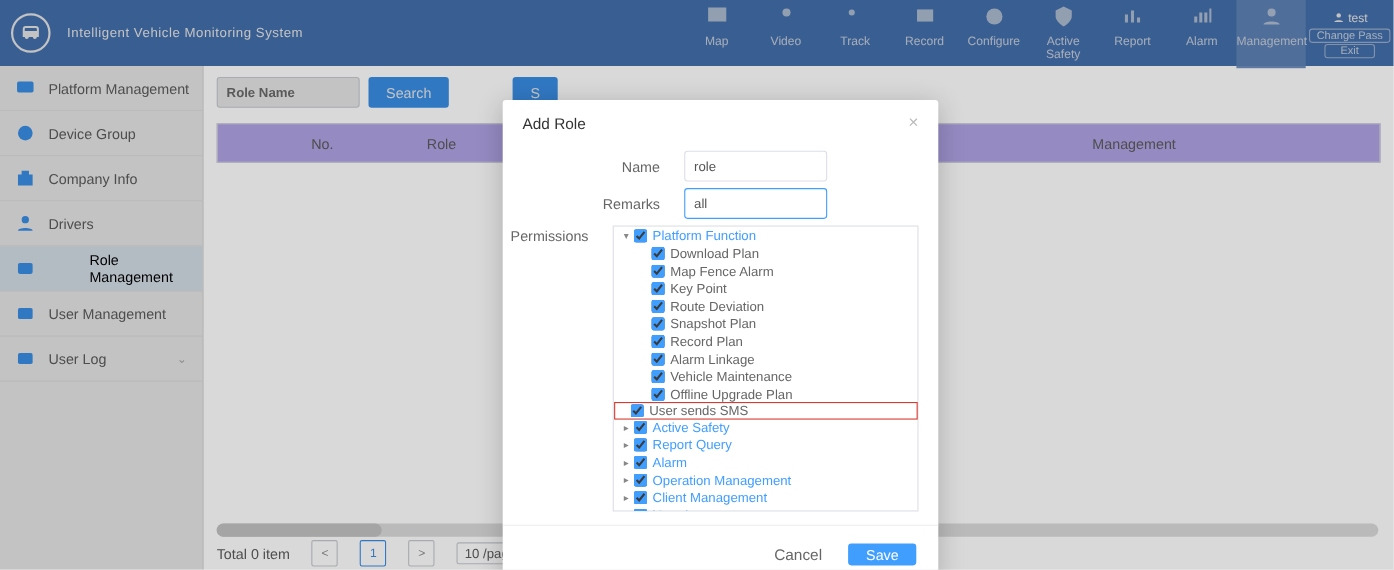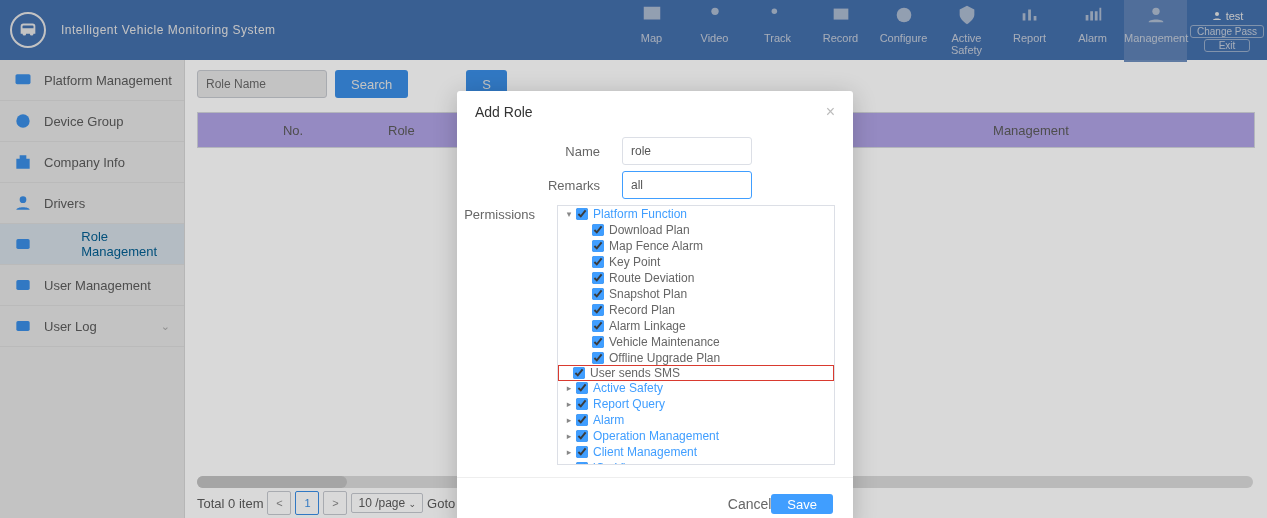--- a/index.html
+++ b/index.html
@@ -41,40 +41,40 @@
     .menu-item .ico { display:block; height: 24px; margin-bottom: 4px; opacity:.85; }
     .menu-item svg {height:22px;width:22px;fill:#e3eaf5;}
     .menu-item.active { background: #6c93cc; }
     .userbox { width: 80px; text-align:center; color:#fff; font-size:11px; padding-top:2px;}
     .userbox .u-row { display:block; margin-bottom:2px;}
     .userbox .btn-mini { display:inline-block; border:1px solid #a9c0e1; padding:0 6px; font-size:10px; border-radius:3px; margin-top:1px; color:#d9e4f3;}
     
     .workspace { position:absolute; top:60px; left:0; right:0; bottom:0; display:flex; }
     .sidebar { width:185px; background:#fff; border-right:1px solid #eee;}
     .sidebar li { list-style:none; display:flex; align-items:center; height:41px; padding-left:12px; color:#666; font-size:13px; border-bottom:1px solid #f3f3f3; }
-    .sidebar li.active { background:#ecf5ff; color:#0369a1;gap:38px; }
+    .sidebar li.active { background:#ecf5ff; color:#000000;gap:38px; }
     .sidebar li .sico { width:22px; height:22px; margin-right:10px; display:inline-flex;align-items:center;justify-content:center; }
     .sidebar li .sico svg {width:20px;height:20px; fill:#409eff;}
     .sidebar li:not(.active) .sico svg { fill:#409eff;}
     .sidebar li .chev { margin-left:auto; margin-right:14px; color:#bbb; font-size:11px;}
     .maincol { flex:1; padding:10px 12px; position:relative; }
     .toolbar { display:flex; gap:8px; }
     .toolbar input {
-      border:1px solid #dcdfe6; height:28px; width:130px; padding:0 8px; font-size:12px; color:#999; border-radius:3px;
+      border:1px solid #dcdfe6; height:28px; width:130px; padding:0 8px; font-size:12px; color:#999; border-radius:3px;font-weight:bold;
     }
     .btn-primary {
       background:#409eff; color:#fff; border:none; height:28px; padding:0 16px; border-radius:3px; font-size:13px; cursor:pointer;
     }
     .table-head {
       margin-top:14px; display:flex; background:#c4b5fd; border:1px solid #ebeef5; height:36px; align-items:center; color:#666; font-size:13px;
     }
     .th-no { width:190px; text-align:center; }
     .th-role { width:420px; text-align:left; }
     .th-op { flex:1; text-align:center;}
-    .pager { position:absolute; bottom:0; left:12px; right:12px; height:30px; display:flex; align-items:center; gap:4px; color:#666; font-size:13px;}
+    .pager { position:absolute; bottom:0; left:12px; right:12px; height:30px; display:flex; align-items:center; gap:20px; color:#666; font-size:13px;}
     .pager .pg-btn { border:1px solid #dcdfe6; width:24px;height:24px; display:inline-flex;align-items:center;justify-content:center; color:#999; border-radius:2px; font-size:11px;}
     .pager .pg-btn.cur { color:#409eff; border-color:#409eff;}
     .pager .pp { border:1px solid #dcdfe6; padding:2px 6px; border-radius:2px; font-size:12px;}
     .pager .gt { border:1px solid #dcdfe6; width:30px; height:22px; text-align:center; font-size:12px;}
     .hscroll { position:absolute; bottom:30px; left:12px; right:14px; height:12px; background:#f3f3f3; border-radius:6px;}
     .hscroll .thumb { position:absolute; left:0; top:0; bottom:0; width:150px; background:#d7d7d7; border-radius:6px;}
     
     .overlay {
       position:absolute; inset:0; background:rgba(0,0,0,0.15);
     }
@@ -103,21 +103,21 @@
     .tree::-webkit-scrollbar-button{background:#e4e4e4;height:12px;}
     .tnode { display:flex; align-items:center; height:16px; line-height:16px; padding:0;}
     .tnode .arrow { width:14px; display:inline-flex; justify-content:center; color:#888; font-size:9px;}
     .tnode input[type=checkbox]{ width:12px;height:12px; accent-color:#409eff; margin-right:5px;}
     .tnode .lab { color:#666;}
     .tnode.top .lab { color:#409eff;}
     .tnode.group .lab { color:#409eff;}
     .pad0{padding-left:4px;}
     .pad1{padding-left:20px;}
     .highlight { border:1px solid #d93a2f; margin:-1px 0; padding:0 0; }
-    .modal-foot { display:flex; justify-content:flex-end; gap:0; padding:16px 20px 0 0; border-top:1px solid #eee; margin-top:12px;}
+    .modal-foot { display:flex; justify-content:flex-end; gap:24px; padding:16px 20px 0 0; border-top:1px solid #eee; margin-top:12px;}
     .btn-cancel { background:none;border:none;color:#666;font-size:14px;cursor:pointer;}
   </style>
 </head>
 <body>
 
 <div class="appbg">
   <div class="header">
     <div class="logo-circle">
       <svg viewBox="0 0 24 24">
           <path d="M4 16V8a3 3 0 013-3h10a3 3 0 013 3v8h-2a2 2 0 11-4 0H10a2 2 0 11-4 0H4zm2-6h12V8a1 1 0 00-1-1H7a1 1 0 00-1 1v2z"></path>

